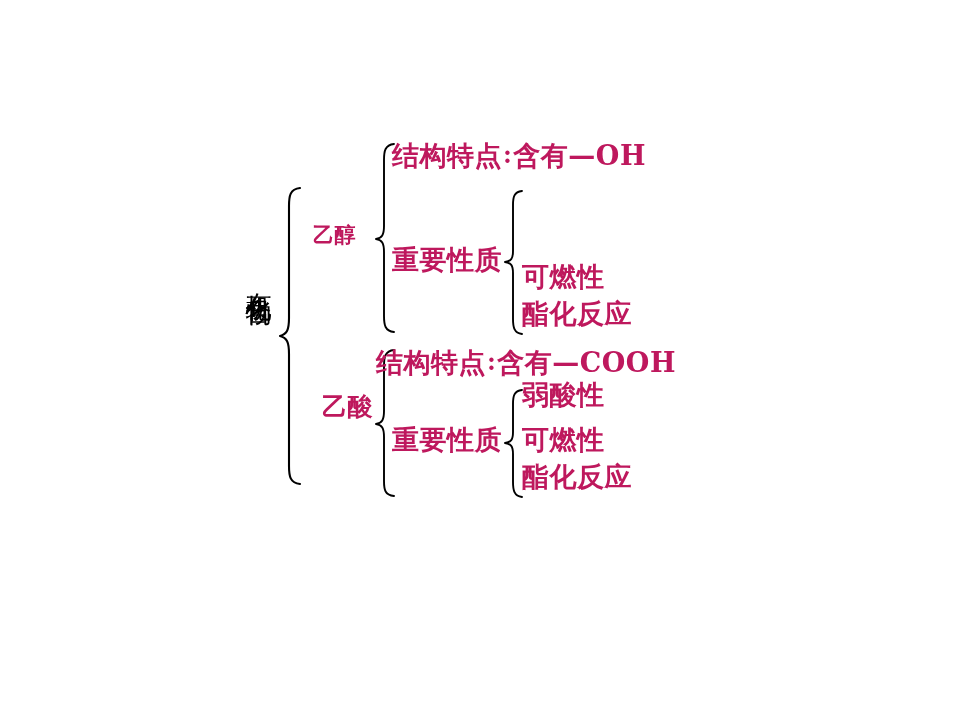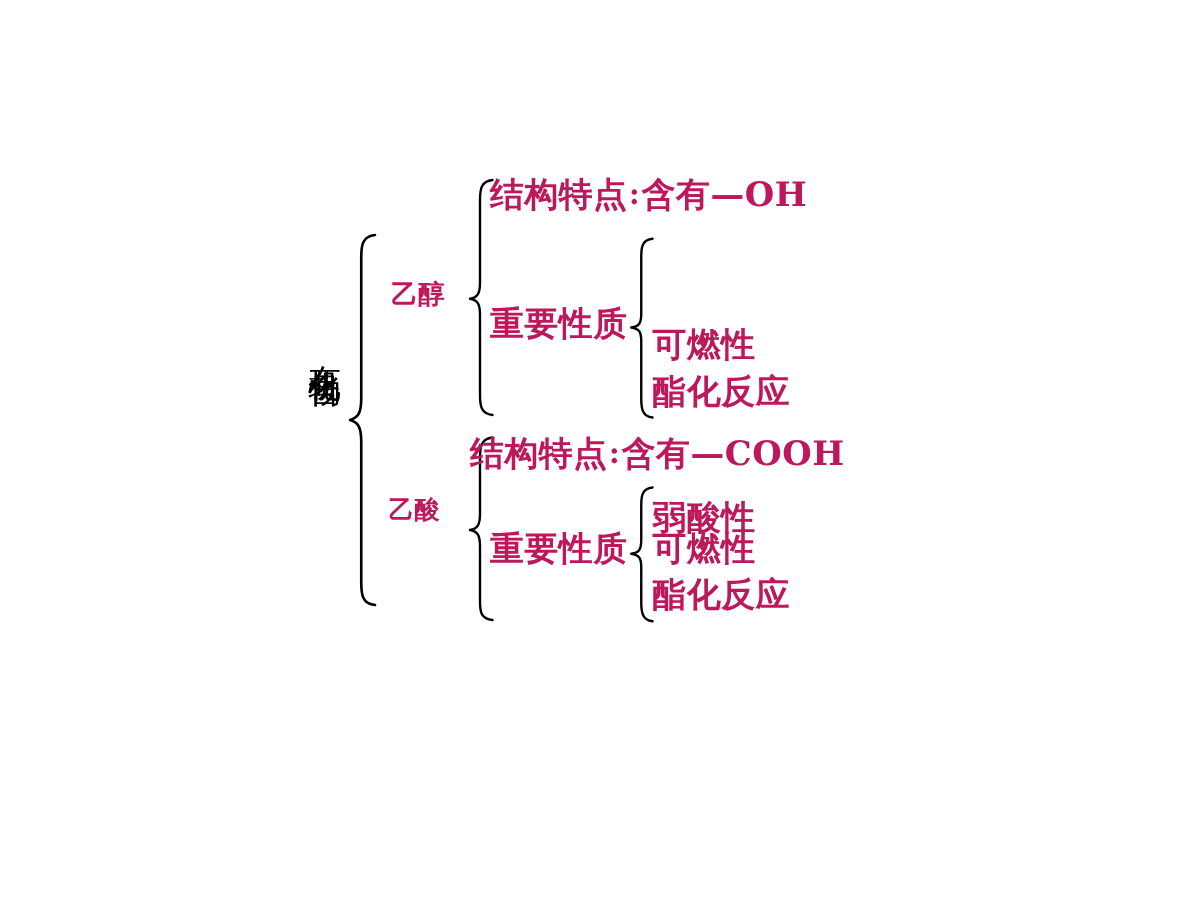--- a/index.html
+++ b/index.html
@@ -112,21 +112,21 @@
              L10,62
              C10,70 8,72 2,73
              C8,74 10,76 10,84
              L10,130
              C10,138 11,144 19,145"></path>
   </svg>
 
   <div class="node" style="left:522px; top:262px;">可燃性</div>
   <div class="node" style="left:522px; top:299px;">酯化反应</div>
 
-  <div class="node" style="left:311px; top:392px; font-size:20px;">乙酸</div>
+  <div class="node" style="left:322px; top:392px; font-size:25px;">乙酸</div>
 
   <svg class="brace thin" style="left:374px; top:348px;" width="24" height="150" viewBox="0 0 24 150">
     <path d="M20,2
              C11,3 10,9 10,18
              L10,63
              C10,72 8,75 2,76
              C8,77 10,80 10,89
              L10,133
              C10,142 11,147 20,148"></path>
   </svg>
@@ -140,17 +140,17 @@
   <svg class="brace thin" style="left:503px; top:388px;" width="22" height="112" viewBox="0 0 22 112">
     <path d="M19,2
              C11,3 10,8 10,16
              L10,44
              C10,52 8,54 2,55
              C8,56 10,58 10,66
              L10,94
              C10,102 11,108 19,109"></path>
   </svg>
 
-  <div class="node" style="left:522px; top:400px;text-align:center;">弱酸性</div>
+  <div class="node" style="left:522px; top:380px;text-align:center;">弱酸性</div>
   <div class="node" style="left:522px; top:425px;">可燃性</div>
   <div class="node" style="left:522px; top:462px;">酯化反应</div>
 
 </div>
 
 </body></html>

